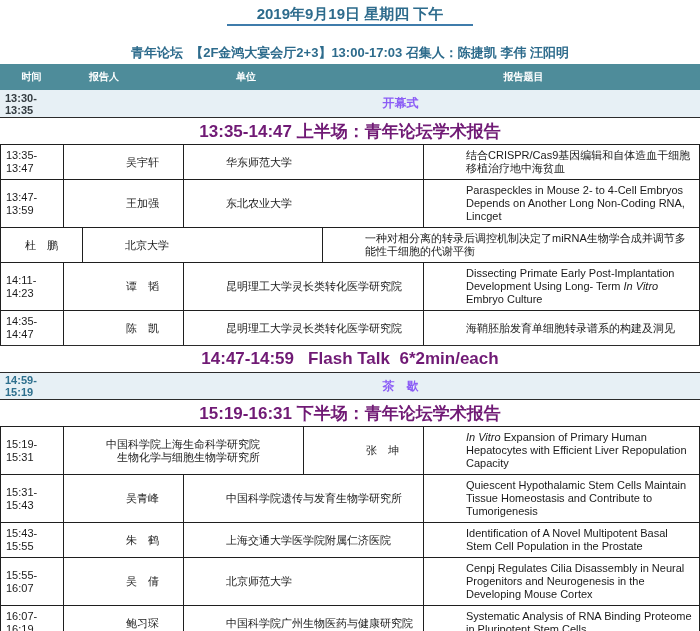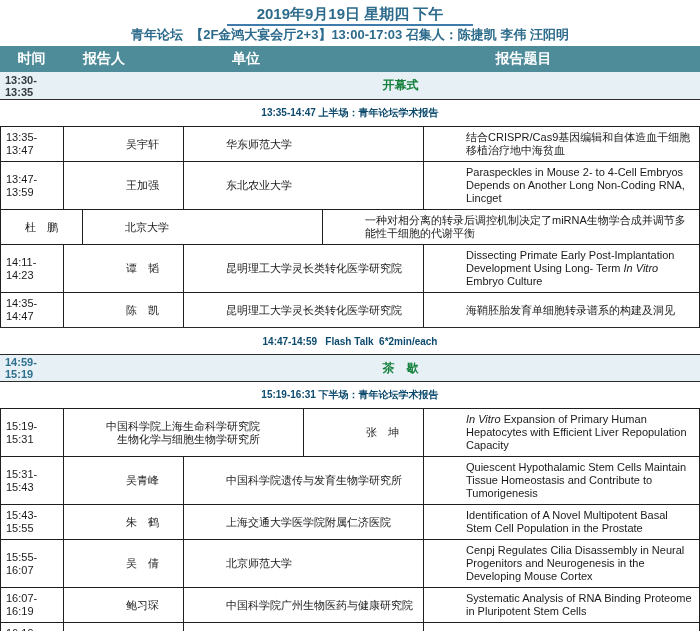--- a/index.html
+++ b/index.html
@@ -5,49 +5,49 @@
   html,body{margin:0;padding:0;background:#ffffff;}
   body{width:700px;height:631px;overflow:hidden;
        font-family:"Liberation Sans","DejaVu Sans",sans-serif;color:#1a1a1a;}
   .page{width:700px;height:631px;display:flex;flex-direction:column;background:#fff;}
 
   
   .head{ text-align:center; padding-top:5px; }
   .page-title{ display:inline-block; font-size:15px; font-weight:bold; color:#2d6b8c;
                border-bottom:2px solid #3f7cab; padding:0 30px 2px 30px; line-height:17px;}
   .page-subtitle{ font-size:13px; font-weight:bold; color:#2d6b8c; line-height:16px;
-                  margin-top:1px; white-space:pre; }
+                  margin-top:19px; white-space:pre; }
 
   
   .tbl{ width:700px; margin-top:3px; }
   .hdr{ display:flex; background:#4e8c9a; color:#ffffff; font-weight:bold;
-        font-size:14px; height:26px; align-items:center; }
+        font-size:10px; height:26px; align-items:center; }
   .hdr .hc{ display:flex; justify-content:center; align-items:center; height:100%; }
 
   .c-time{ width:63px; box-sizing:border-box; flex:0 0 auto; }
   .c-speaker{ width:82px; box-sizing:border-box; flex:0 0 auto; }
   .c-unit{ width:202px; box-sizing:border-box; flex:0 0 auto; }
   .c-title{ flex:1 1 auto; box-sizing:border-box; min-width:0; }
 
   .row{ display:flex; box-sizing:border-box;gap:38px; }
 
   
   .special{ background:#e7f0f5; min-height:27px; border-top:1px solid #2b2b2b; }
   .special .sp-time{ display:flex; align-items:center; padding-left:5px;
                      font-size:11px; font-weight:bold; box-sizing:border-box;}
   .special .sp-label{ flex:1; display:flex; align-items:center; justify-content:center;
-                      font-size:12px; font-weight:bold; color:#15803d; }
+                      font-size:12px; font-weight:bold; color:#8b5cf6; }
   .special.first{ border-top:none; }
   .time-dark{ color:#333b40; }
   .time-teal{ color:#2e708e; }
 
   
   .section{ background:#ffffff; min-height:27px; border-top:1px solid #2b2b2b;
             display:flex; align-items:center; justify-content:center; }
-  .section .sec-text{ font-size:10px; font-weight:bold; color:#0c4a6e; white-space:pre; }
+  .section .sec-text{ font-size:17px; font-weight:bold; color:#701a75; white-space:pre; }
 
   
   .talk{ background:#ffffff; border-top:1px solid #1f1f1f;
          border-left:1px solid #1f1f1f; border-right:1px solid #1f1f1f; min-height:26px;}
   .talk .cell{ display:flex; align-items:center; font-size:11px; line-height:13px;
                padding:4px 4px; }
   .talk .c-time{ border-right:1px solid #1f1f1f; padding-left:5px; }
   .talk .c-speaker{ border-right:1px solid #1f1f1f; justify-content:center; }
   .talk .c-unit{ border-right:1px solid #1f1f1f; }
   .talk .c-title{ }

